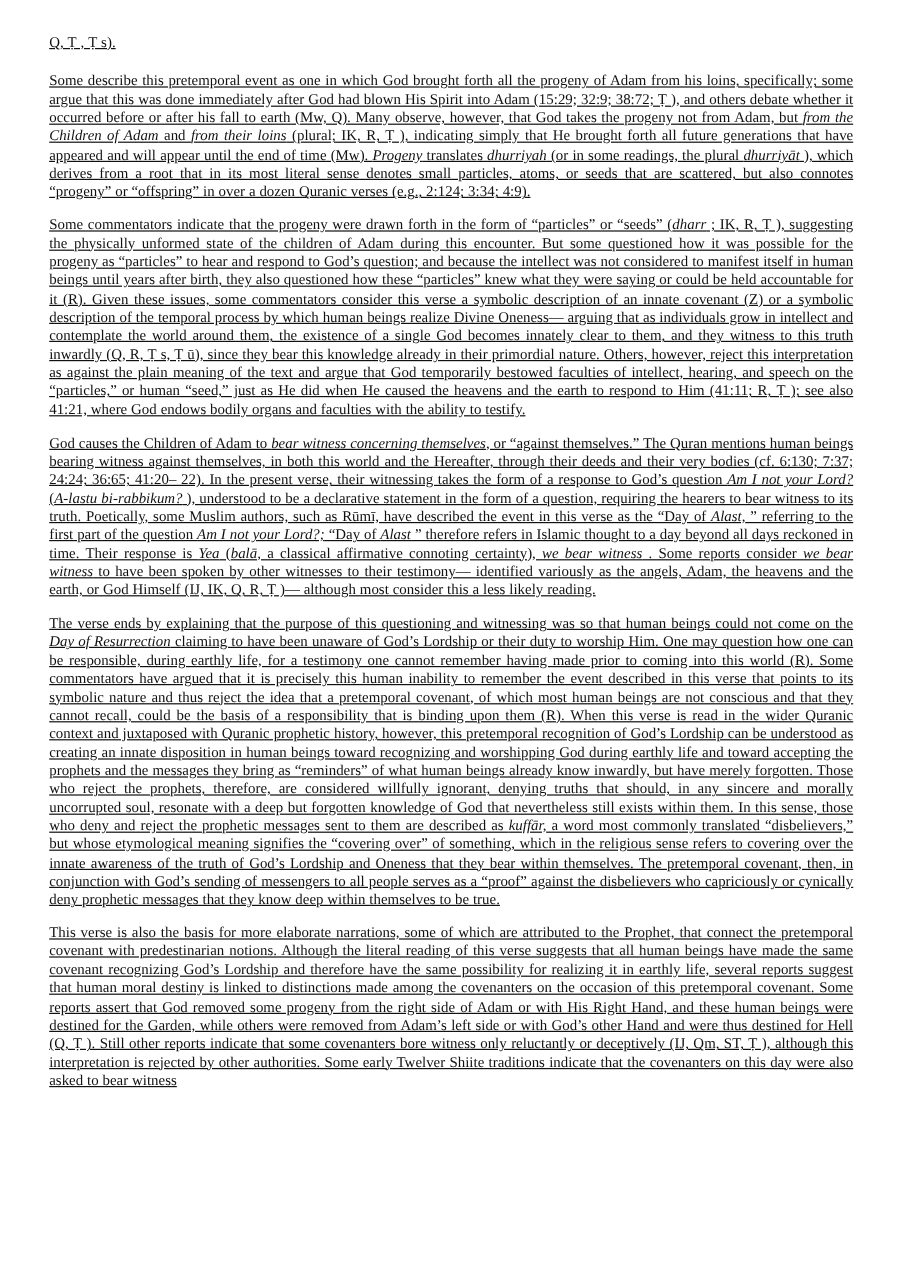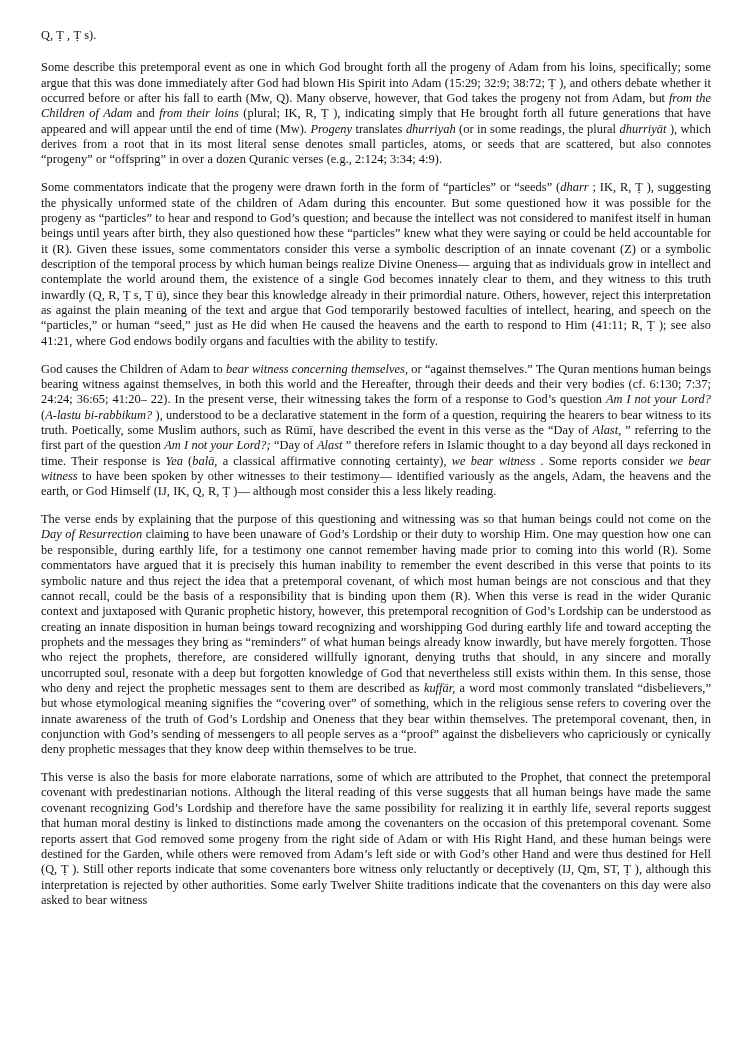--- a/index.html
+++ b/index.html
@@ -26,20 +26,21 @@
   }
   p.para {
     margin: 0 0 12.5px 0;
     font-size: 12.4px;
     line-height: 15.35px;
     text-align: justify;
     text-justify: inter-word;
     letter-spacing: 0.02px;
     word-spacing: 0.1px;
     color: #111111;
+    text-decoration: underline;
     -webkit-font-smoothing: antialiased;
   }
   p.para.frag {
     text-align: left;
     margin-bottom: 17px;
   }
   p.para.last {
     margin-bottom: 0;
   }
   .it { font-style: italic; }

